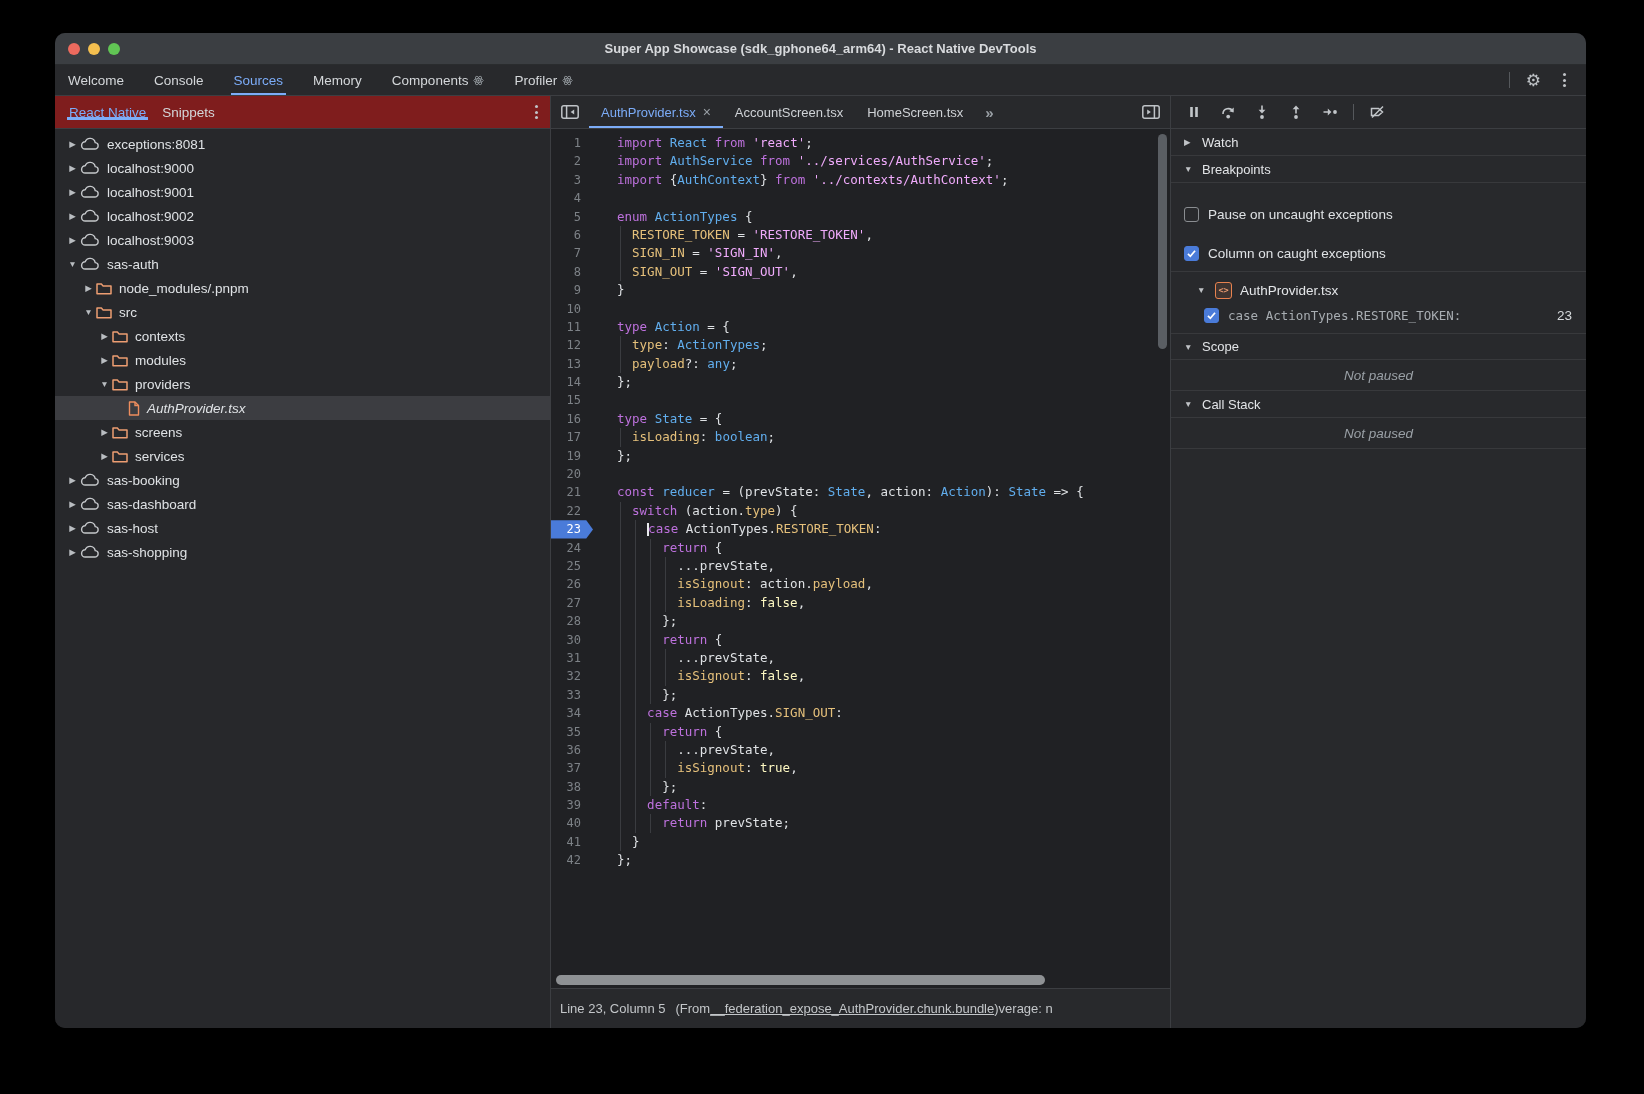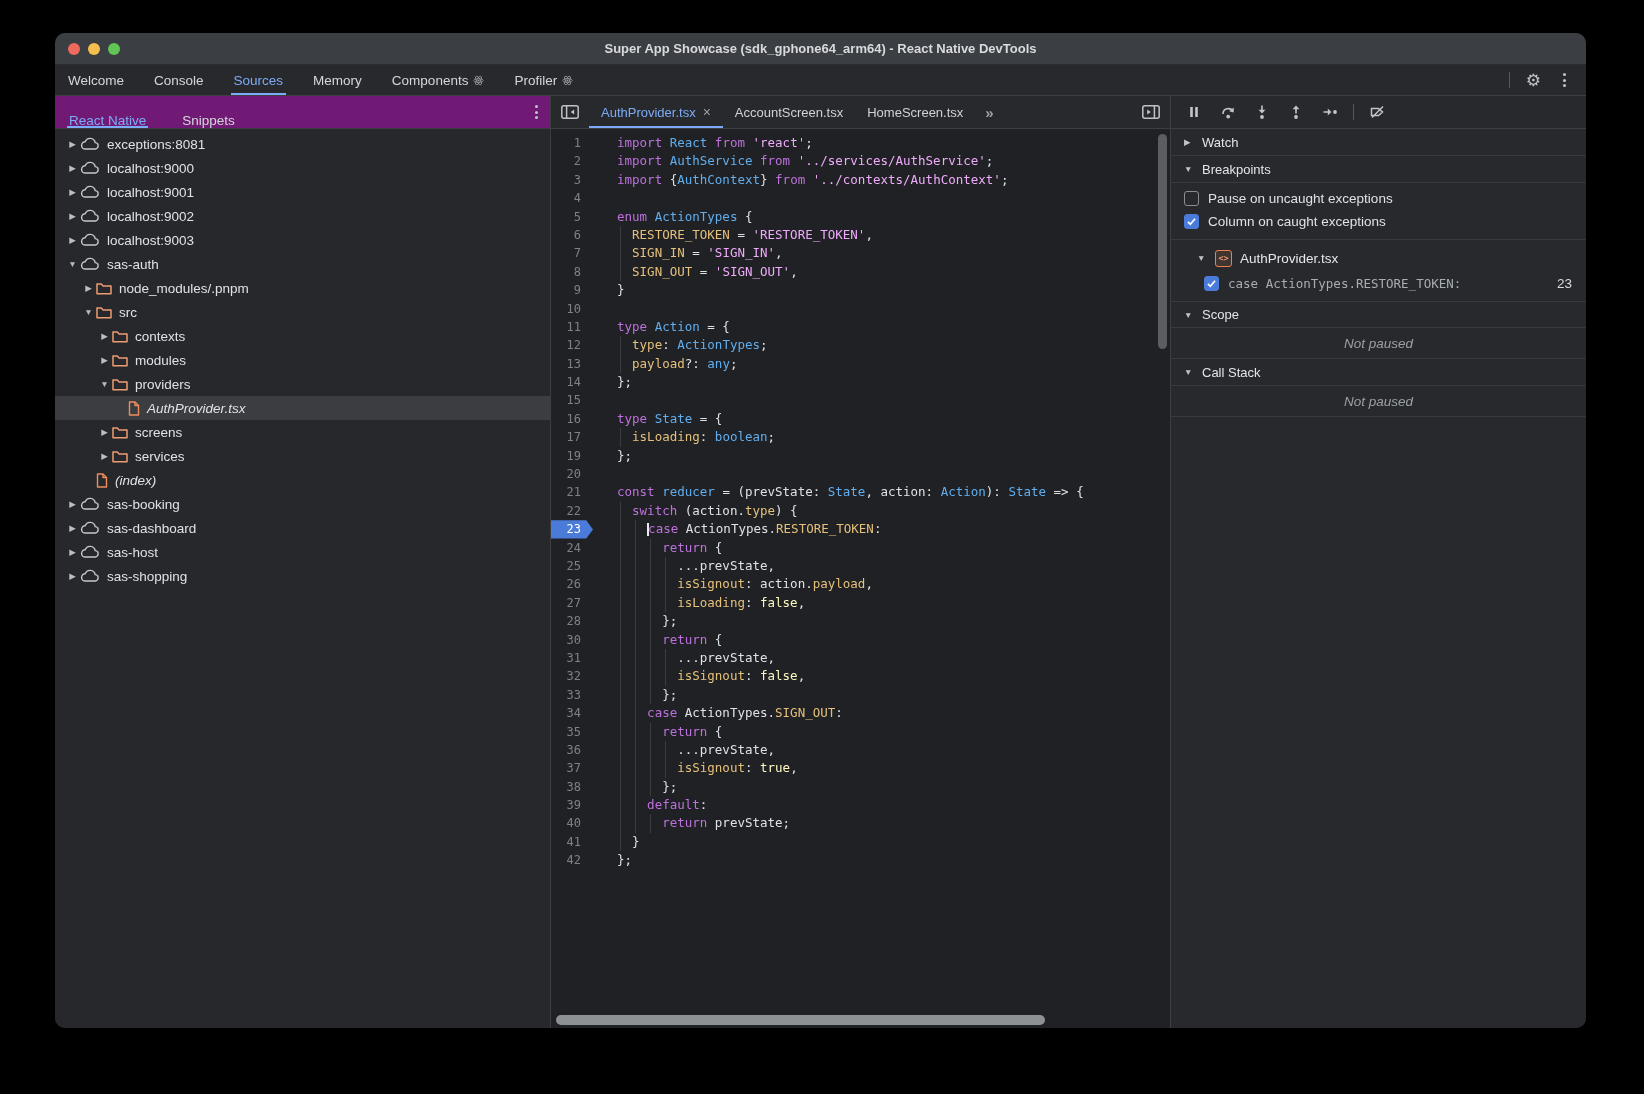--- a/index.html
+++ b/index.html
@@ -35,22 +35,22 @@
   .kebab i { width:3px; height:3px; border-radius:50%; background:#c0c3c7; }
 
   
   .content { flex:1; display:flex; min-height:0; }
   .v-divider { width:1px; background:#3c3e42; }
   .left-pane  { width:495px; background:#27282b; display:flex; flex-direction:column; }
   .center-pane{ width:619px; display:flex; flex-direction:column; background:#202124; }
   .right-pane { flex:1; background:#28292c; display:flex; flex-direction:column; }
 
   
-  .left-header { height:33px; background:#701a75; border-bottom:1px solid #3c3e42;
-                 display:flex; align-items:flex-end; flex:0 0 auto;gap:20px; }
+  .left-header { height:33px; background:#7f1d1d; border-bottom:1px solid #3c3e42;
+                 display:flex; align-items:center; flex:0 0 auto; }
   .nav-tab { position:relative; display:flex; align-items:center; margin-left:12px;
              padding:0 2px; font-size:13.5px; color:#d4d7da; }
   .nav-tab.selected { color:#7cacf8; }
   .nav-tab.selected::after { content:""; position:absolute; left:0; right:0; bottom:0;
              height:2.5px; background:#7cacf8; }
   .left-header .kebab { margin-left:auto; margin-right:6px; align-self:center; }
   .tree { flex:1; overflow:hidden; padding-top:3px; }
   .tree-row { height:24px; display:flex; align-items:center; font-size:13.5px;
               color:#dfe2e5; white-space:nowrap; }
   .tree-row.selected { background:#3c3d41; }
@@ -100,21 +100,21 @@
 
   
   .debug-toolbar { height:33px; border-bottom:1px solid #3c3e42; display:flex;
                    align-items:center; gap:12px; padding-left:12px; flex:0 0 auto; }
   .dbg-btn { display:flex; align-items:center; justify-content:center; width:22px; height:22px; }
   .dbg-sep { width:1px; height:16px; background:#55585c; }
   .sect-header { height:27px; display:flex; align-items:center; gap:8px; padding-left:13px;
                  font-size:13px; color:#e2e4e7; border-bottom:1px solid #38393c; }
   .sect-header .arr { font-size:8.5px; color:#c0c3c7; width:10px; }
   .cb-row { height:23px; display:flex; align-items:center; gap:9px; padding-left:13px;
-            font-size:13.5px; color:#dfe2e5; }
+            font-size:13.5px; color:#dfe2e5;margin-top:16px; }
   .cb-rows { padding:4px 0 6px; }
   .checkbox { width:15px; height:15px; border-radius:3px; border:1.5px solid #8a8d91;
               flex:0 0 auto; display:flex; align-items:center; justify-content:center; }
   .checkbox.on { background:#4a7bd9; border-color:#4a7bd9; }
   .bp-group { border-top:1px solid #38393c; padding:5px 0 6px; }
   .bp-group-row { height:26px; display:flex; align-items:center; gap:8px; padding-left:13px;
                   font-size:13.5px; color:#e4e6e9; }
   .bp-file-icon { width:17px; height:17px; border:1.5px solid #e8824f; border-radius:3px;
                   background:rgba(232,130,79,.12); color:#ed9d72; font-size:8.5px;
                   font-weight:bold; display:flex; align-items:center; justify-content:center;
@@ -327,30 +327,20 @@
               <span class="tr-label">screens</span>
             </div>
             <div class="tree-row" style="padding-left: 42px;">
               <span class="tr-arrow">▶</span>
               <span class="tr-icon">
                 <svg class="icon" width="16" height="13" viewBox="0 0 16 13">
                   <path d="M1 11.8 V2 h4.4 l1.5 1.9 H15 v7.9 Z" fill="none" stroke="#ed9d72" stroke-width="1.5" stroke-linejoin="round"></path>
                 </svg>
               </span>
               <span class="tr-label">services</span>
-            </div>
-            <div class="tree-row" style="padding-left: 26px;">
-              <span class="tr-arrow"></span>
-              <span class="tr-icon">
-                <svg class="icon" width="12" height="15" viewBox="0 0 12 15">
-                  <path d="M1.5 1 h5.5 l3.5 3.5 V14 H1.5 Z" fill="none" stroke="#ed8d5e" stroke-width="1.4" stroke-linejoin="round"></path>
-                  <path d="M7 1 v3.5 h3.5" fill="none" stroke="#ed8d5e" stroke-width="1.4"></path>
-                </svg>
-              </span>
-              <span class="tr-label italic">(index)</span>
             </div>
             <div class="tree-row" style="padding-left: 10px;">
               <span class="tr-arrow">▶</span>
               <span class="tr-icon">
                 <svg class="icon" width="20" height="14" viewBox="0 0 20 14">
                   <path d="M5.2 12 A3.6 3.6 0 0 1 5.2 4.8 A5.2 5.2 0 0 1 15.2 5.6 A3.2 3.2 0 0 1 14.6 12 Z" fill="none" stroke="#c6c9cc" stroke-width="1.4" stroke-linejoin="round"></path>
                 </svg>
               </span>
               <span class="tr-label">sas-booking</span>
             </div>
@@ -455,20 +445,28 @@
               <div class="cl"><span class="ln">37</span><span class="code"><span class="guide" style="left: calc(0ch + 27px);"></span><span class="guide" style="left: calc(2ch + 27px);"></span><span class="guide" style="left: calc(4ch + 27px);"></span><span class="guide" style="left: calc(6ch + 27px);"></span><span class="tk-d">        </span><span class="tk-p">isSignout</span><span class="tk-d">: </span><span class="tk-b">true</span><span class="tk-d">,</span></span></div>
               <div class="cl"><span class="ln">38</span><span class="code"><span class="guide" style="left: calc(0ch + 27px);"></span><span class="guide" style="left: calc(2ch + 27px);"></span><span class="guide" style="left: calc(4ch + 27px);"></span><span class="tk-d">      };</span></span></div>
               <div class="cl"><span class="ln">39</span><span class="code"><span class="guide" style="left: calc(0ch + 27px);"></span><span class="guide" style="left: calc(2ch + 27px);"></span><span class="tk-d">    </span><span class="tk-k">default</span><span class="tk-d">:</span></span></div>
               <div class="cl"><span class="ln">40</span><span class="code"><span class="guide" style="left: calc(0ch + 27px);"></span><span class="guide" style="left: calc(2ch + 27px);"></span><span class="guide" style="left: calc(4ch + 27px);"></span><span class="tk-d">      </span><span class="tk-k">return</span><span class="tk-d"> prevState;</span></span></div>
               <div class="cl"><span class="ln">41</span><span class="code"><span class="guide" style="left: calc(0ch + 27px);"></span><span class="tk-d">  }</span></span></div>
               <div class="cl"><span class="ln">42</span><span class="code"><span class="tk-d">};</span></span></div>
             </div>
           <div class="vscrollbar"></div>
           <div class="hscrollbar"></div>
         </div>
+        <div class="status-bar">
+          <span>Line 23, Column 5</span>
+          <span class="gap"></span>
+          <span>(From </span>
+          <span class="status-link">__federation_expose_AuthProvider.chunk.bundle</span>
+          <span>)</span>
+          <span>verage: n</span>
+        </div>
       </div>
 
       <div class="v-divider"></div>
 
       <div class="right-pane">
         <div class="debug-toolbar">
           <span class="dbg-btn">
             <svg class="icon" width="16" height="16" viewBox="0 0 16 16">
               <rect x="4.2" y="3" width="2.6" height="10" fill="#c2c6ca"></rect>
               <rect x="9.2" y="3" width="2.6" height="10" fill="#c2c6ca"></rect>

